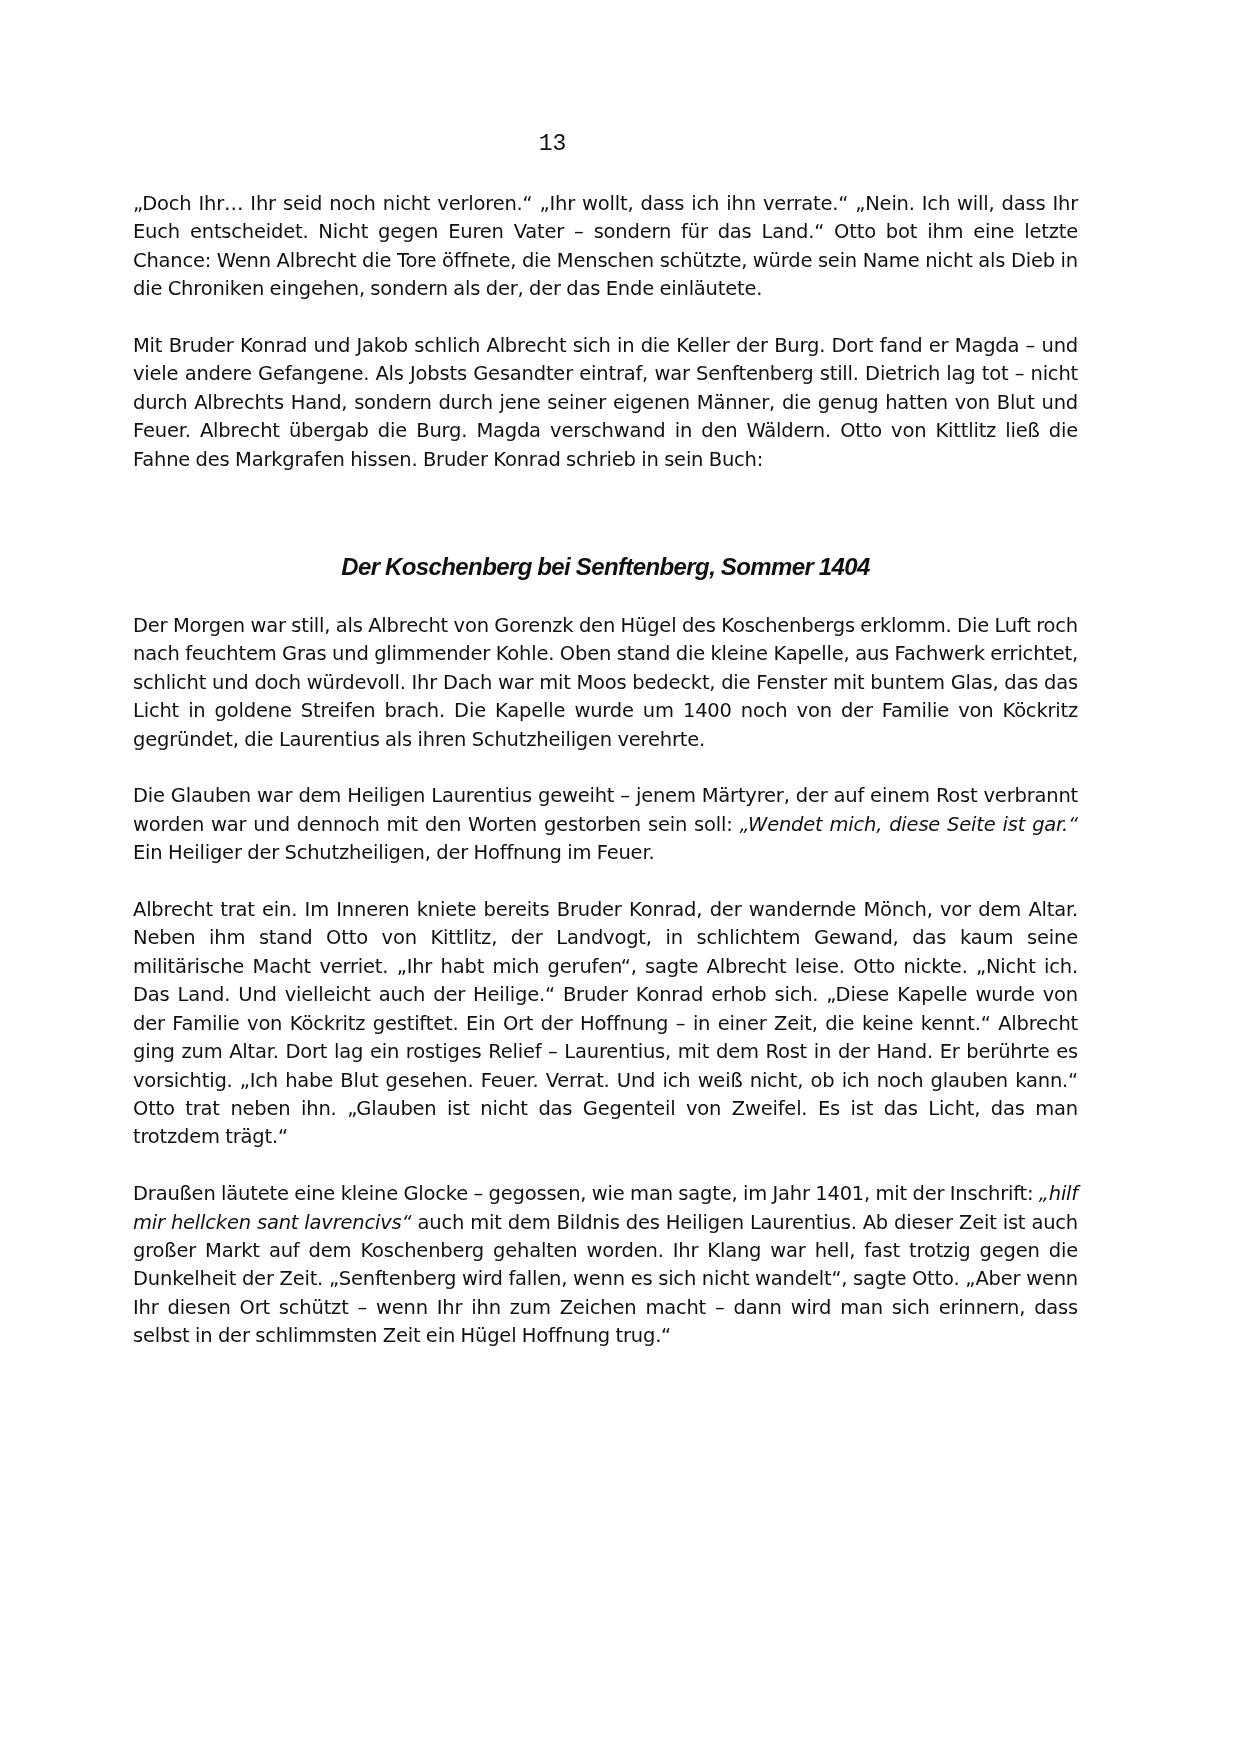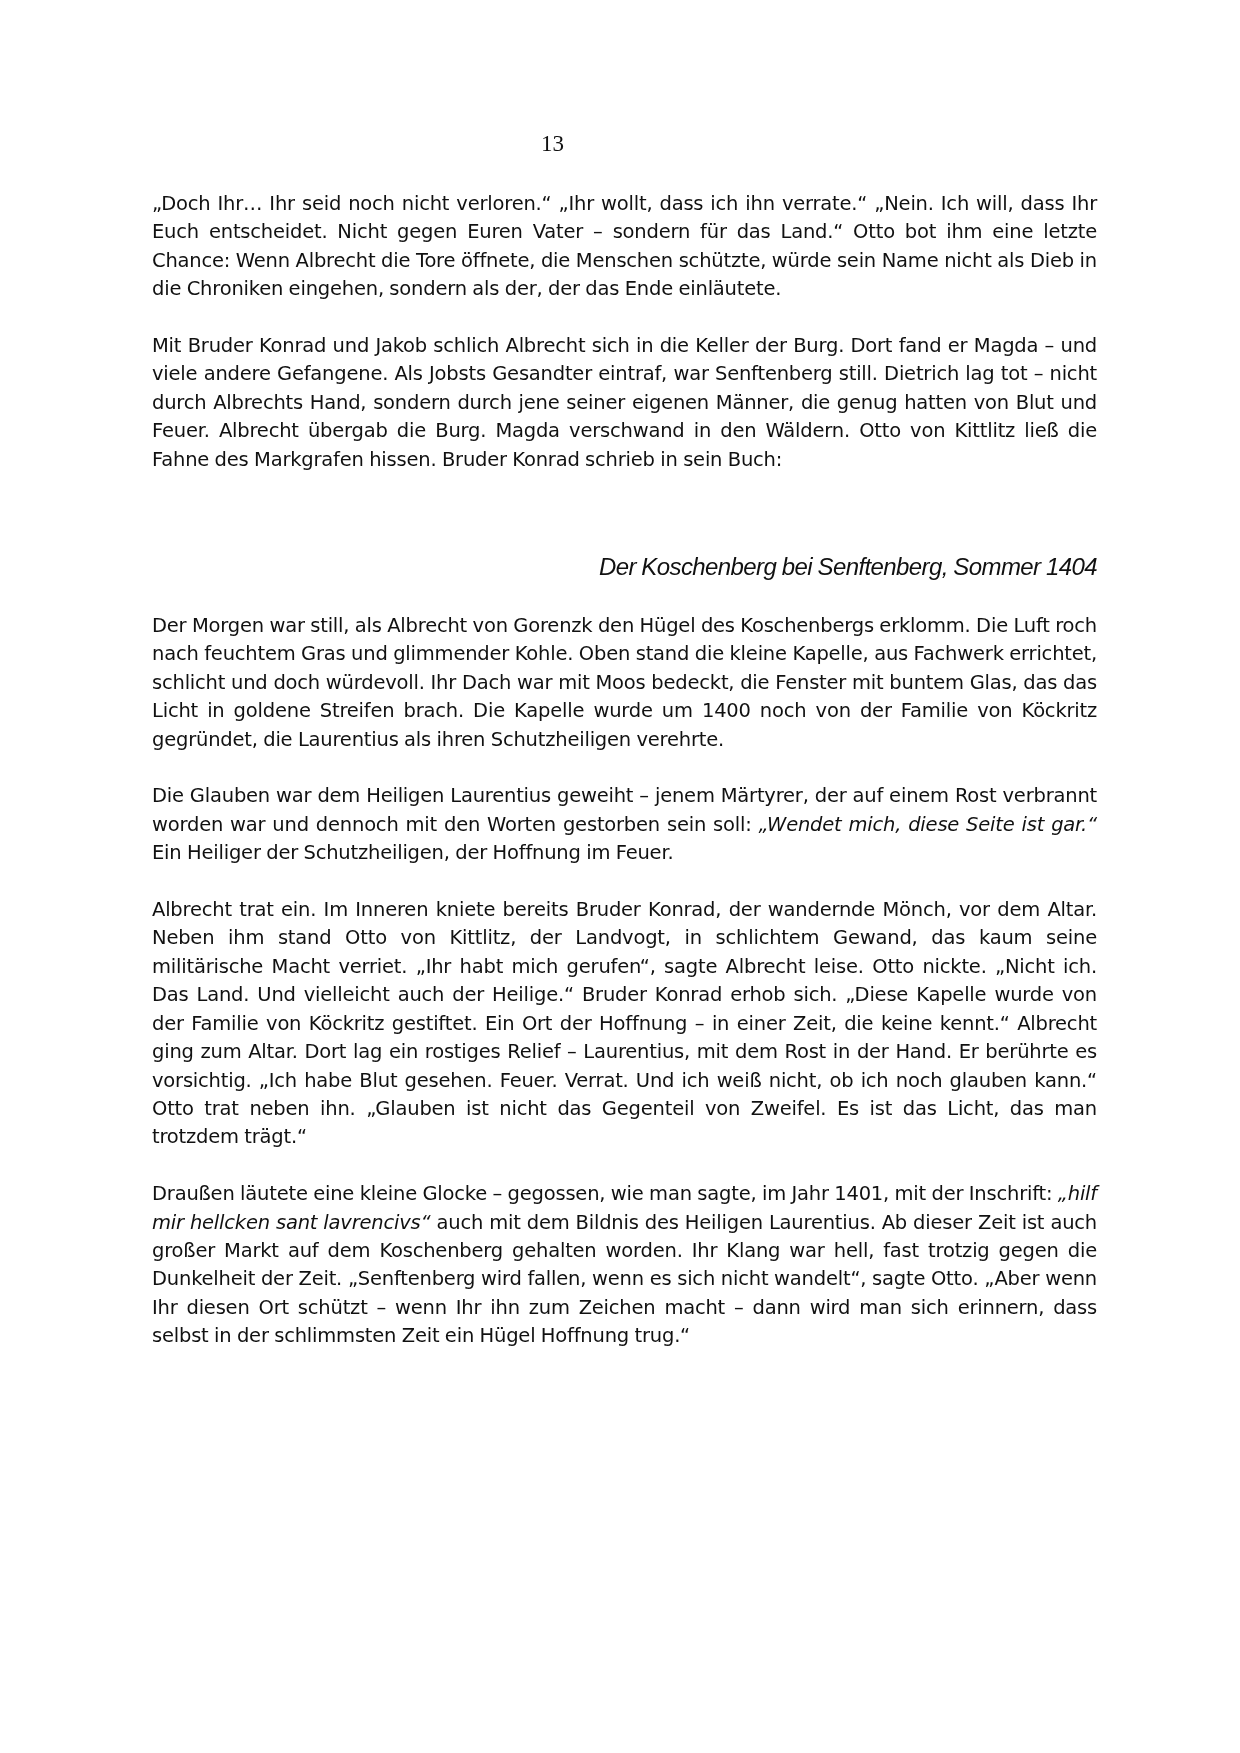--- a/index.html
+++ b/index.html
@@ -13,48 +13,48 @@
       position: relative;
       overflow: hidden;
       color: #111111;
     }
     .page-number {
       position: absolute;
       top: 130px;
       left: 0;
       width: 1105px;
       text-align: center;
-      font-family: Liberation Serif, serif;
+      font-family: Liberation Mono, monospace;
       font-size: 23px;
       line-height: 28px;
     }
     .content {
       position: absolute;
       top: 190px;
-      left: 152px;
+      left: 133px;
       width: 945px;
       font-family: "DejaVu Sans", sans-serif;
       font-size: 19.5px;
       line-height: 28.4px;
       text-align: justify;
       letter-spacing: -0.2px;
       word-spacing: -0.5px;
     }
     .content p {
       margin: 0 0 28.4px 0;
     }
     .heading {
       font-family: "Liberation Sans", sans-serif;
       font-style: italic;
-      font-weight: normal;
+      font-weight: bold;
       font-size: 24px;
       line-height: 30px;
       letter-spacing: -0.6px;
       margin: 78px 0 30px 0;
-      text-align: right;
+      text-align: center;
     }
     em {
       font-style: italic;
     }
   </style>
 </head>
 <body>
 
 <div class="page-number">13</div>
 

